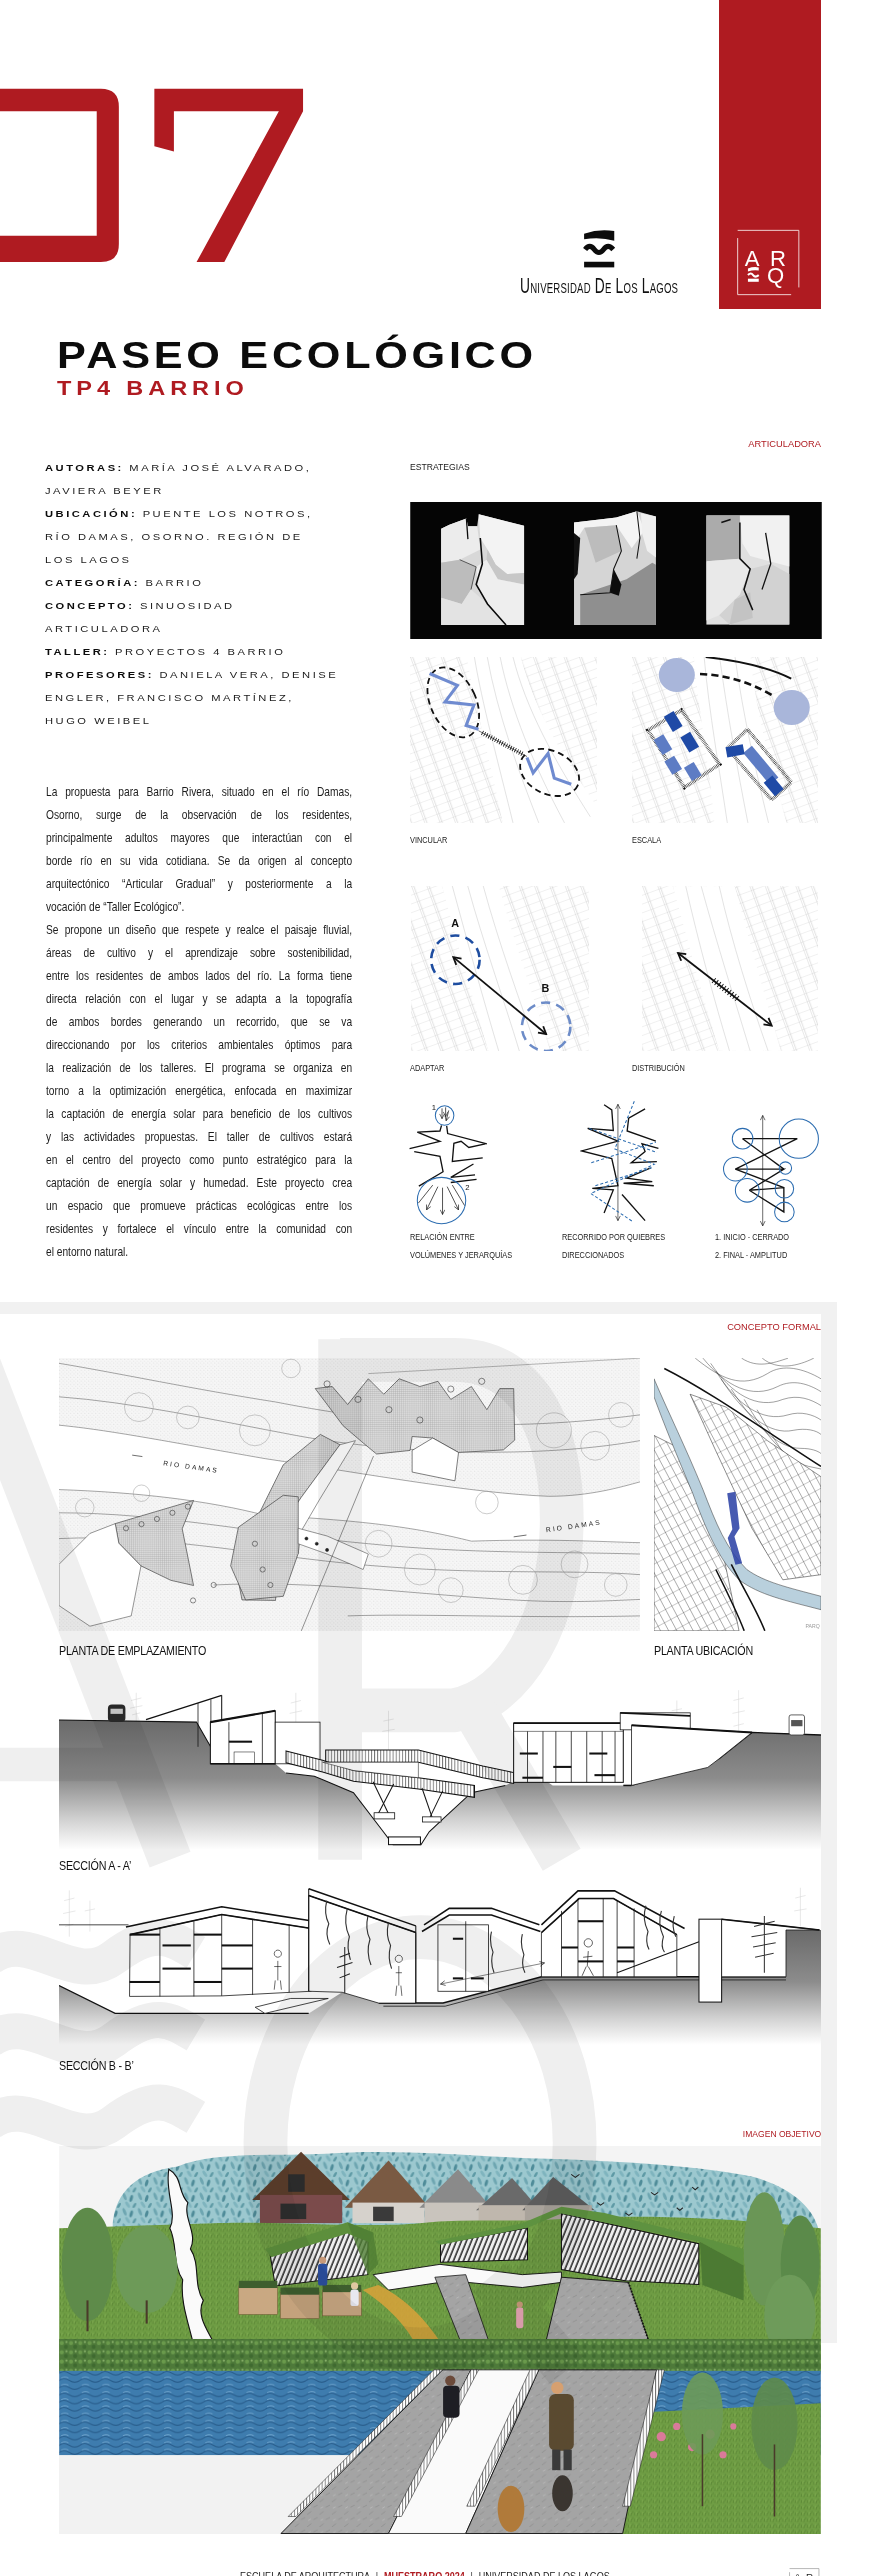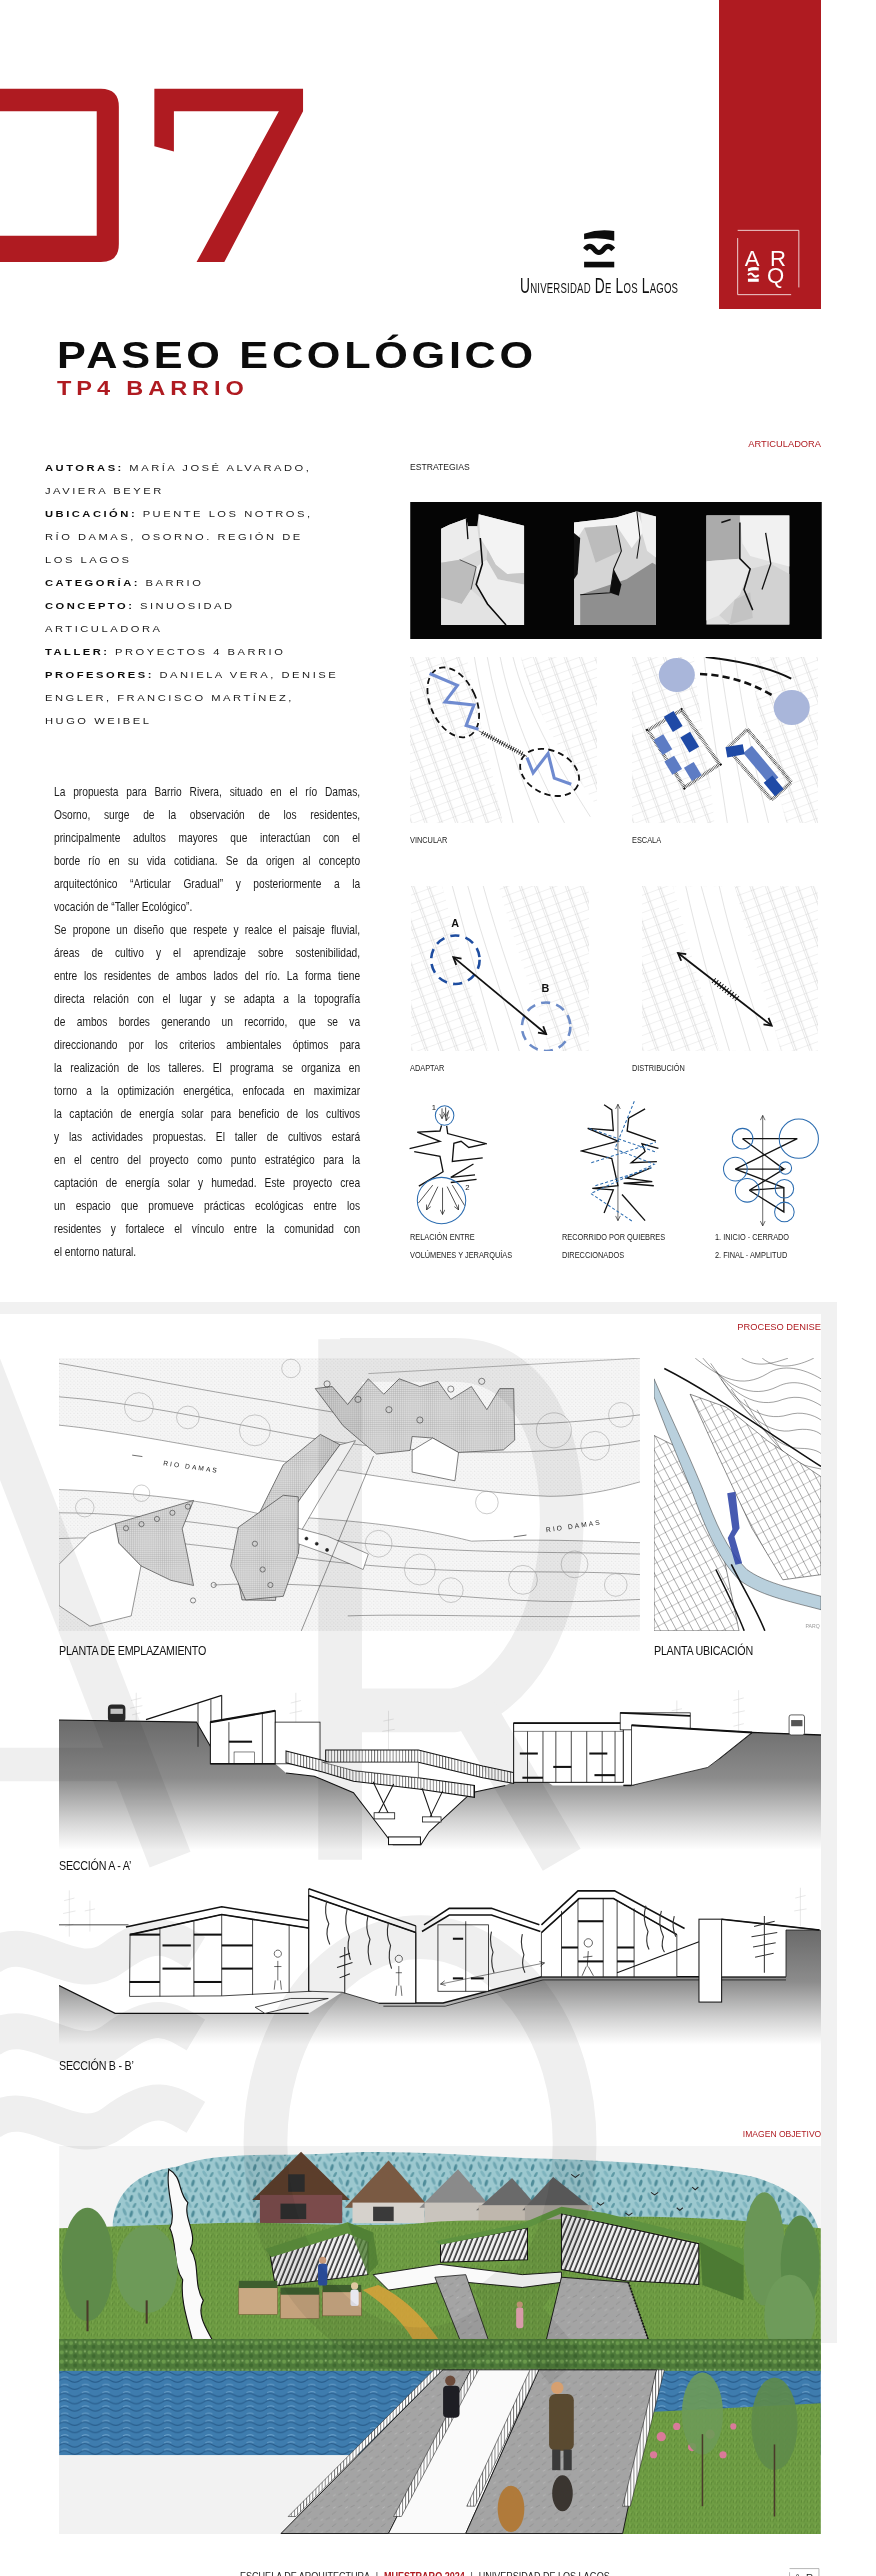--- a/index.html
+++ b/index.html
@@ -8,21 +8,21 @@
 .abs{position:absolute}
 .sr{position:absolute;width:0.5px;height:0.5px;overflow:hidden;clip:rect(0 0 0 0);white-space:nowrap}
 .red-bar{left:719px;top:0;width:102px;height:309px;background:#af1b21}
 .univ-name{left:520px;top:277px;height:18.5px;line-height:18.5px;font-size:21.6px;font-variant:small-caps;white-space:nowrap;transform:scaleX(0.64);transform-origin:0 50%;color:#111;letter-spacing:0.3px}
 .title{left:57px;top:338px;font-size:36px;line-height:36px;font-weight:700;letter-spacing:3.1px;transform:scaleX(1.2);transform-origin:0 0;white-space:nowrap;color:#0c0c0c}
 .subtitle{left:57px;top:379px;font-size:19.6px;line-height:19.6px;font-weight:700;letter-spacing:4.1px;transform:scaleX(1.2);transform-origin:0 0;white-space:nowrap;color:#af1b21}
 .credits{left:45px;top:457px}
 .credits .ln{height:23px;line-height:23px;font-size:9.3px;letter-spacing:2.1px;transform:scaleX(1.2);transform-origin:0 50%;white-space:nowrap;color:#1a1a1a}
 .credits .lbl{font-weight:700;color:#0c0c0c}
 .credits .lbl:not(:empty){margin-right:4.6px}
-.desc{left:54px;top:780px}
+.desc{left:46px;top:780px}
 .desc .ln{width:402px;height:23px;line-height:23px;font-size:13.4px;text-align:justify;text-align-last:justify;transform:scaleX(0.7615);transform-origin:0 50%;color:#1c1c1c;overflow:visible}
 .desc .ln.last{text-align-last:left}
 .sec-label{font-size:9.3px;line-height:12.4px;height:12.4px;white-space:nowrap;color:#af1b21;text-align:right;right:55px}
 .lbl-sm{font-size:8.2px;line-height:11.3px;height:11.3px;white-space:nowrap;color:#1a1a1a;transform:scaleX(0.9);transform-origin:0 50%}
 .lbl-md{font-size:9.8px;line-height:12.4px;height:12.4px;white-space:nowrap;color:#1a1a1a;transform:scaleX(0.88);transform-origin:0 50%}
 .lbl-lg{font-size:13.4px;line-height:16.5px;height:16.5px;white-space:nowrap;color:#111;transform:scaleX(0.8);transform-origin:0 50%;letter-spacing:-0.3px}
 .band{background:#f1f1f1}
 .footer{left:240px;top:2569px;height:15.5px;line-height:15.5px;font-size:11.3px;white-space:nowrap;transform:scaleX(0.8);transform-origin:0 50%;display:flex;align-items:center;gap:7.2px;color:#1a1a1a}
 .footer .ev{color:#af1b21;font-weight:700}
 .footer .sep{color:#333;font-weight:300}
@@ -352,21 +352,21 @@
     <circle cx="119" cy="170" r="18"></circle>
     <circle cx="119" cy="215" r="19"></circle>
   </g>
 </svg>
 <div class="abs lbl-sm" style="left:715px;top:1232px">1. INICIO - CERRADO</div>
 <div class="abs lbl-sm" style="left:715px;top:1250px">2. FINAL - AMPLITUD</div>
 
 <div class="abs band" style="left:0;top:1302px;width:837px;height:12px"></div>
 <div class="abs band" style="left:821px;top:1302px;width:16px;height:1041px"></div>
 
-<div class="abs sec-label" style="top:1321px">PROCESO DENISE</div>
+<div class="abs sec-label" style="top:1321px">CONCEPTO FORMAL</div>
 
 <svg class="abs" style="left:59px;top:1358px" width="581" height="273" viewBox="0 0 1127 529">
   <rect width="1127" height="529" fill="url(#pDots)"></rect>
   <path d="M0,130 C100,140 200,160 400,195 C600,225 800,262 950,268 C1030,268 1090,250 1127,240 L1127,358 C1050,356 950,350 800,355 C700,330 600,315 400,305 C290,276 150,260 0,255 Z" fill="#fff"></path>
   <g stroke="#555" stroke-width="1" fill="none">
     <path d="M0,130 C100,140 200,160 400,195 C600,225 800,262 950,268 C1030,268 1090,250 1127,240"></path>
     <path d="M0,255 C150,260 290,276 400,305 C600,315 700,330 800,355 C950,350 1050,356 1127,358"></path>
     <path d="M0,10 C120,30 260,60 420,85 C600,120 820,150 1127,110"></path>
     <path d="M0,75 C140,85 300,120 460,150 C620,180 900,200 1127,160"></path>
     <path d="M0,300 C200,300 380,340 600,360 C800,380 950,375 1127,380"></path>

